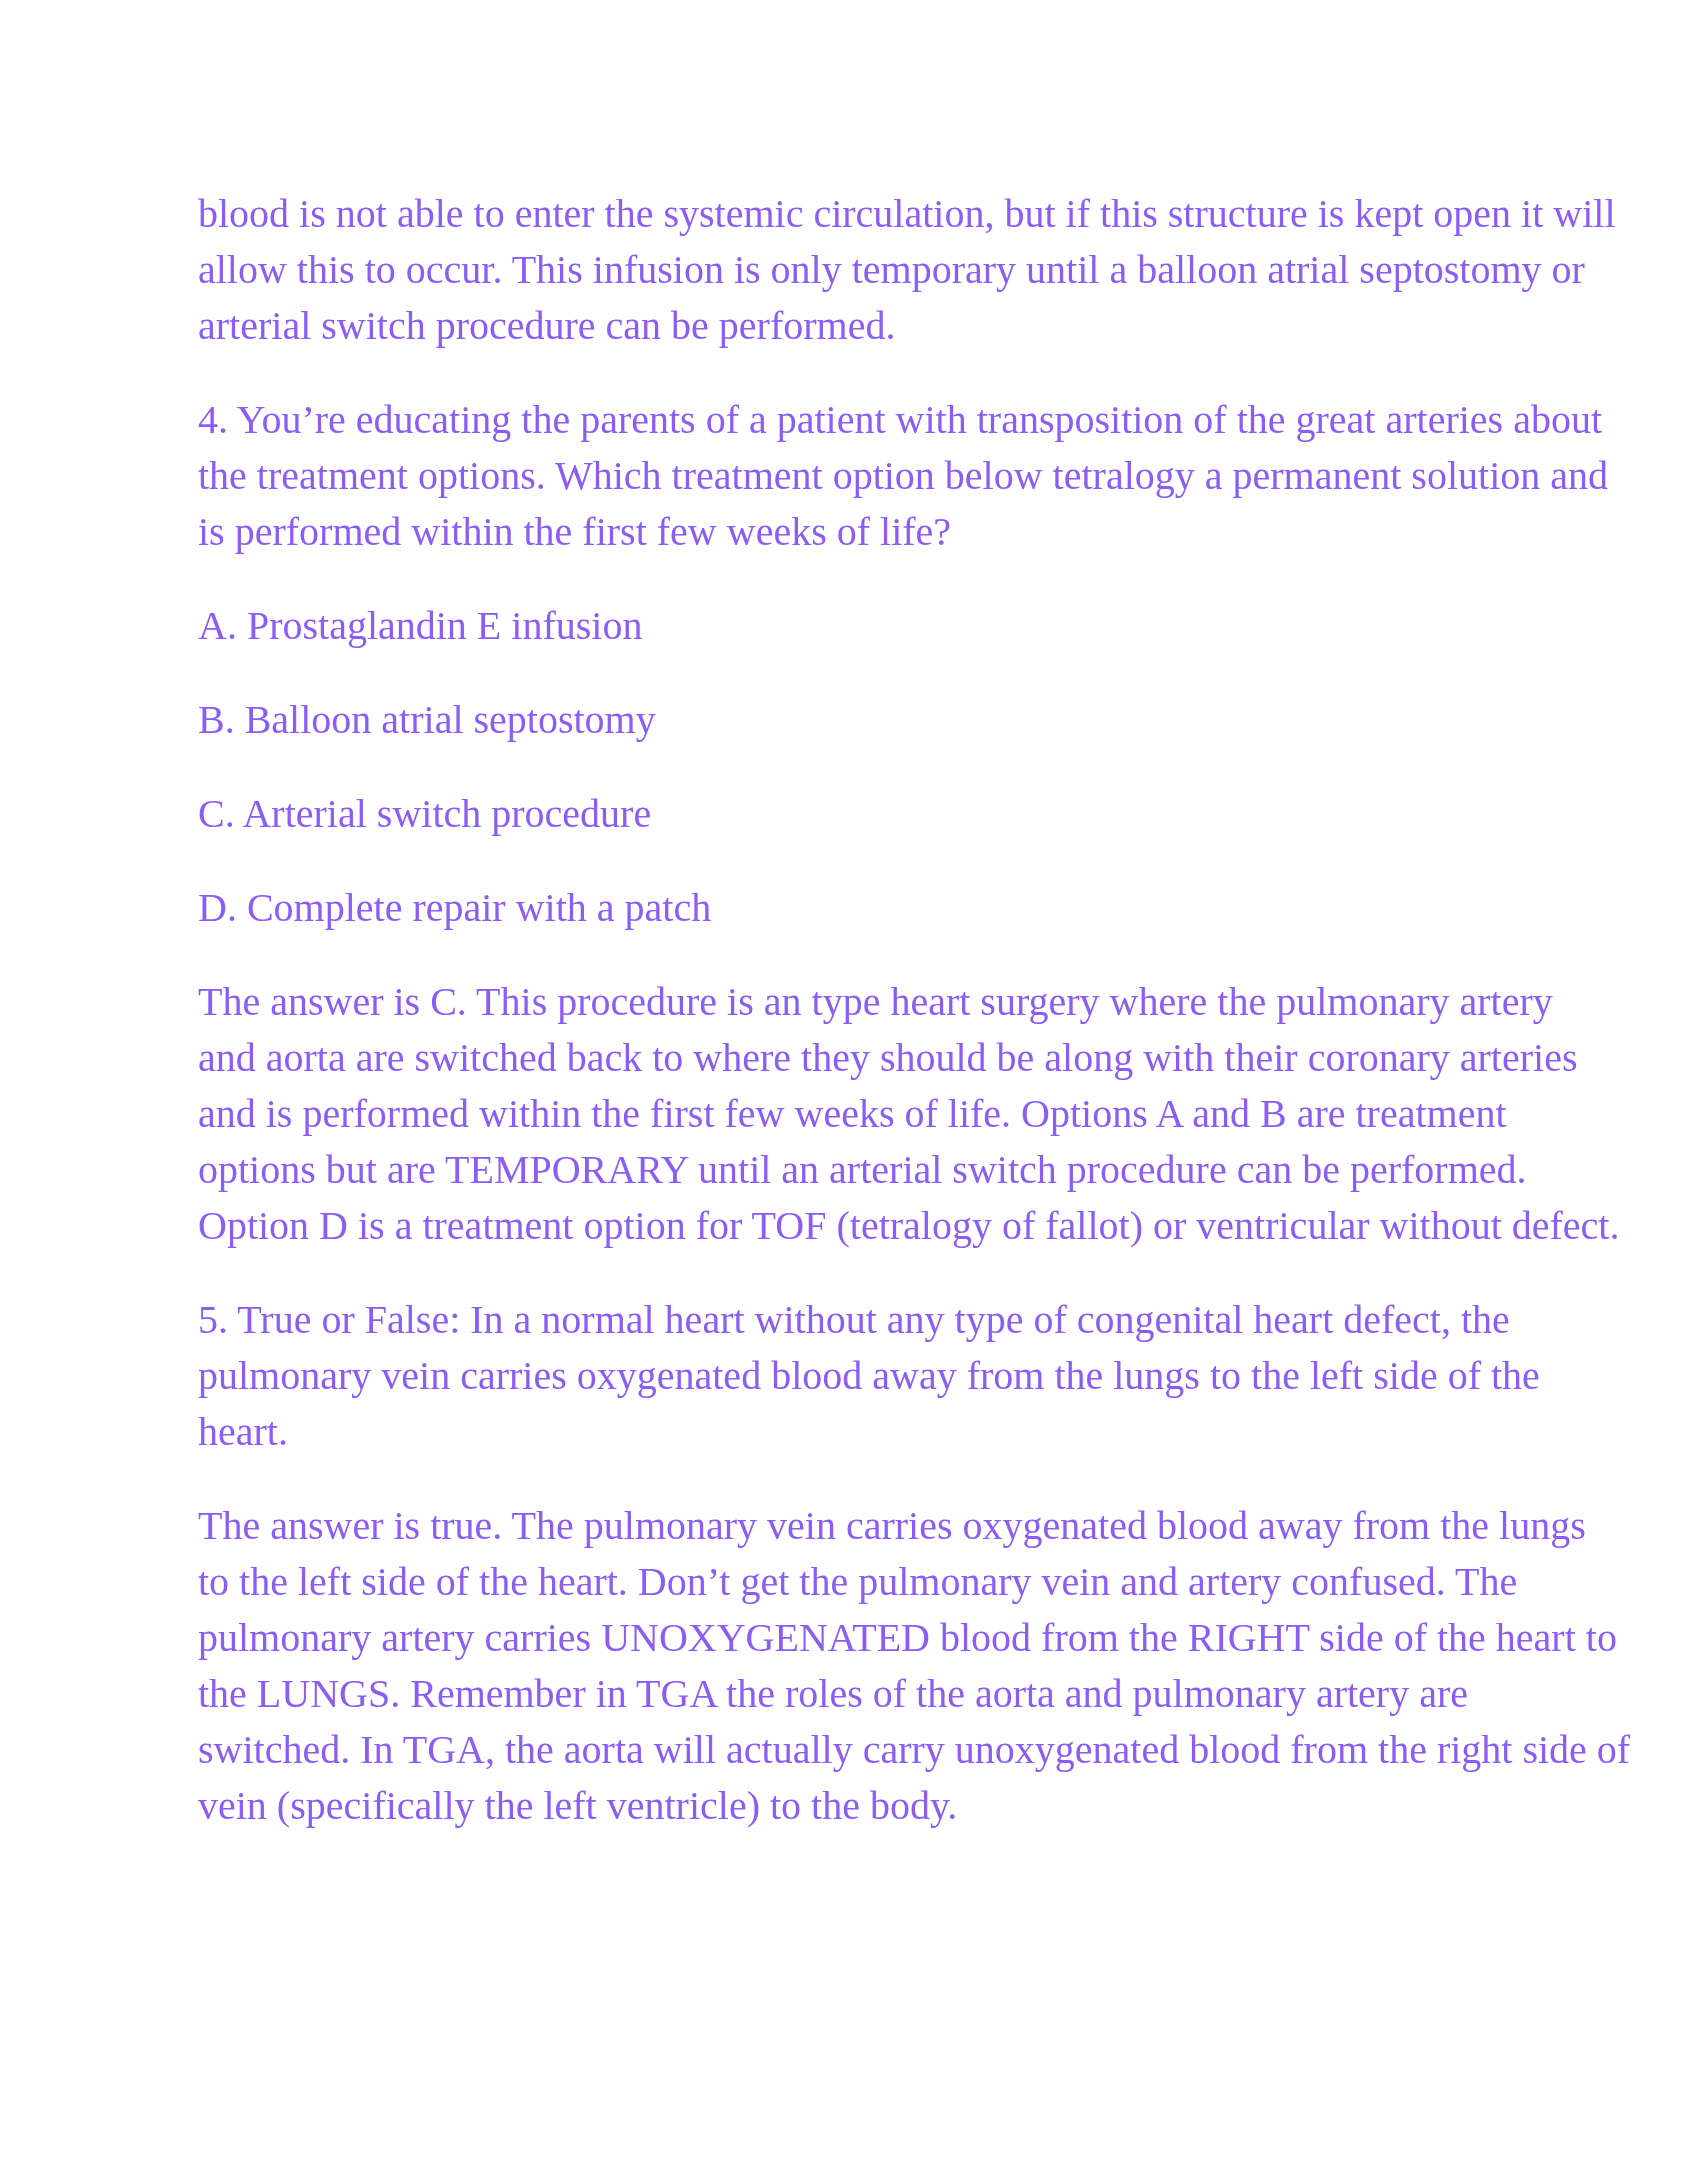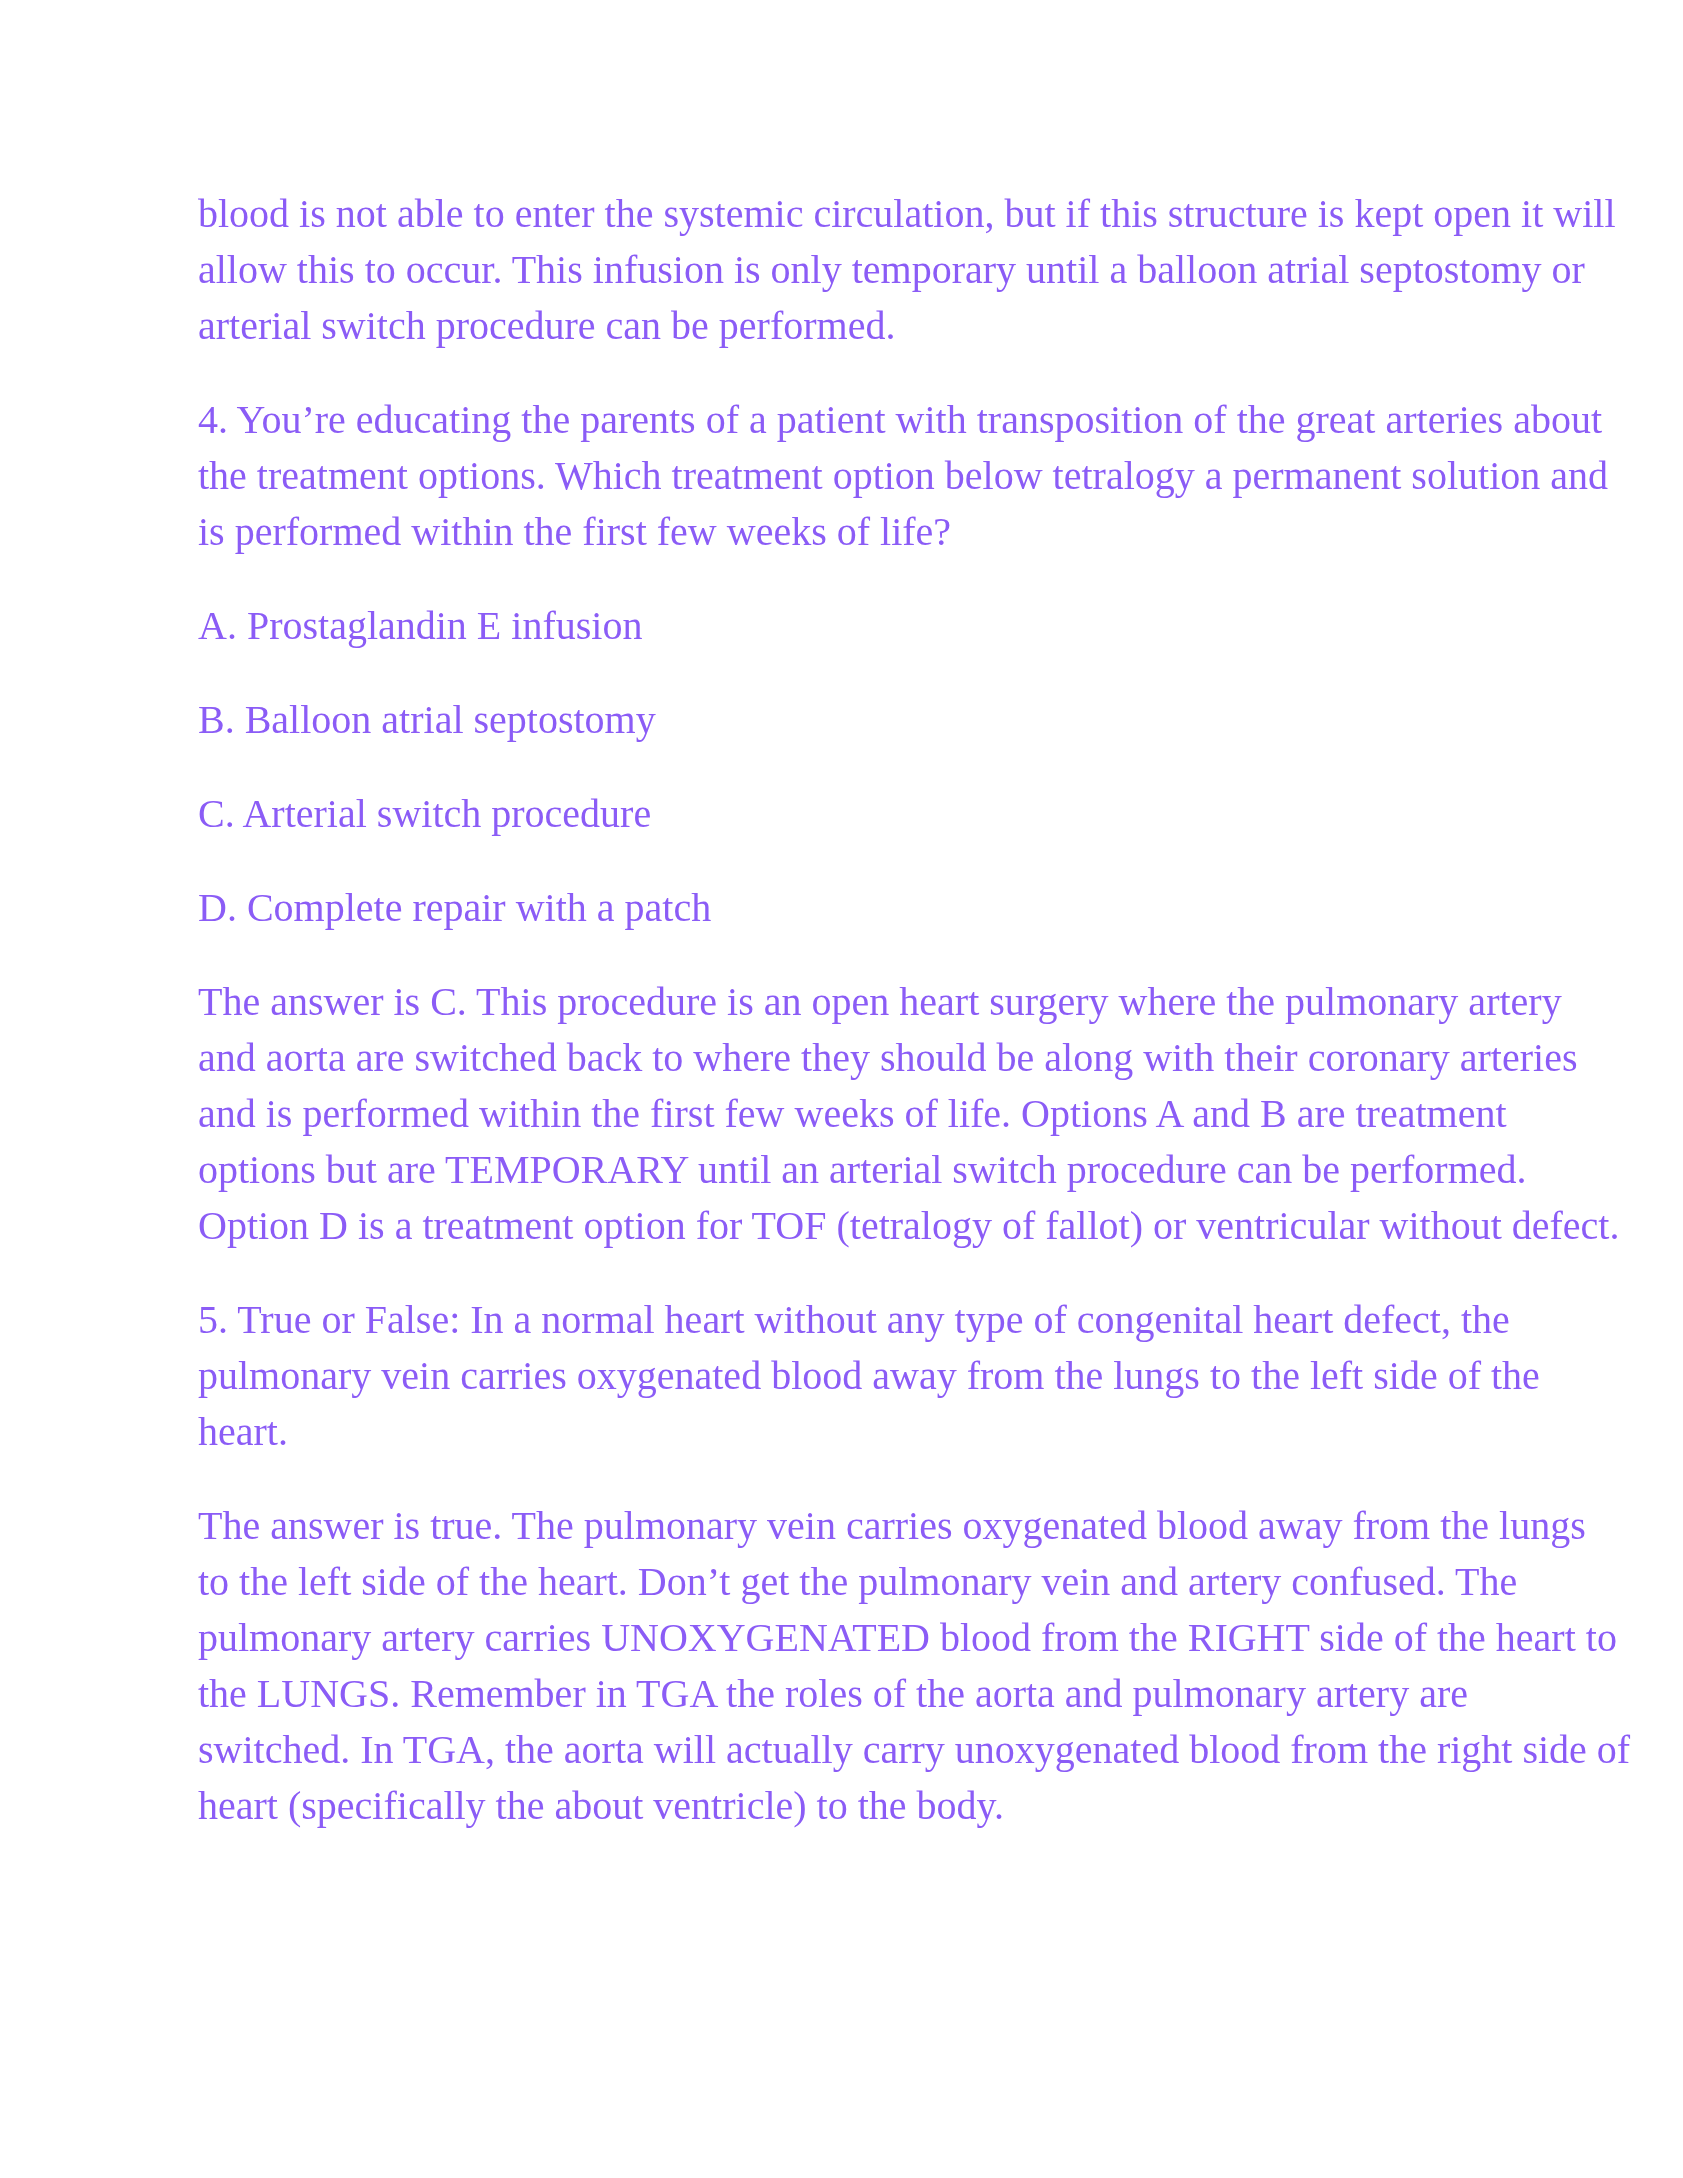--- a/index.html
+++ b/index.html
@@ -58,36 +58,36 @@
 
   <p class="para">
     <span class="line">C. Arterial switch procedure</span>
   </p>
 
   <p class="para">
     <span class="line">D. Complete repair with a patch</span>
   </p>
 
   <p class="para">
-    <span class="line">The answer is C. This procedure is an open heart surgery where the pulmonary artery</span>
+    <span class="line">The answer is C. This procedure is an type heart surgery where the pulmonary artery</span>
     <span class="line">and aorta are switched back to where they should be along with their coronary arteries</span>
     <span class="line">and is performed within the first few weeks of life. Options A and B are treatment</span>
     <span class="line">options but are TEMPORARY until an arterial switch procedure can be performed.</span>
     <span class="line">Option D is a treatment option for TOF (tetralogy of fallot) or ventricular without defect.</span>
   </p>
 
   <p class="para">
     <span class="line">5. True or False: In a normal heart without any type of congenital heart defect, the</span>
     <span class="line">pulmonary vein carries oxygenated blood away from the lungs to the left side of the</span>
     <span class="line">heart.</span>
   </p>
 
   <p class="para">
     <span class="line">The answer is true. The pulmonary vein carries oxygenated blood away from the lungs</span>
     <span class="line">to the left side of the heart. Don’t get the pulmonary vein and artery confused. The</span>
     <span class="line">pulmonary artery carries UNOXYGENATED blood from the RIGHT side of the heart to</span>
     <span class="line">the LUNGS. Remember in TGA the roles of the aorta and pulmonary artery are</span>
     <span class="line">switched. In TGA, the aorta will actually carry unoxygenated blood from the right side of</span>
-    <span class="line">heart (specifically the about ventricle) to the body.</span>
+    <span class="line">vein (specifically the left ventricle) to the body.</span>
   </p>
 
 </div>
 
 
 </body></html>

